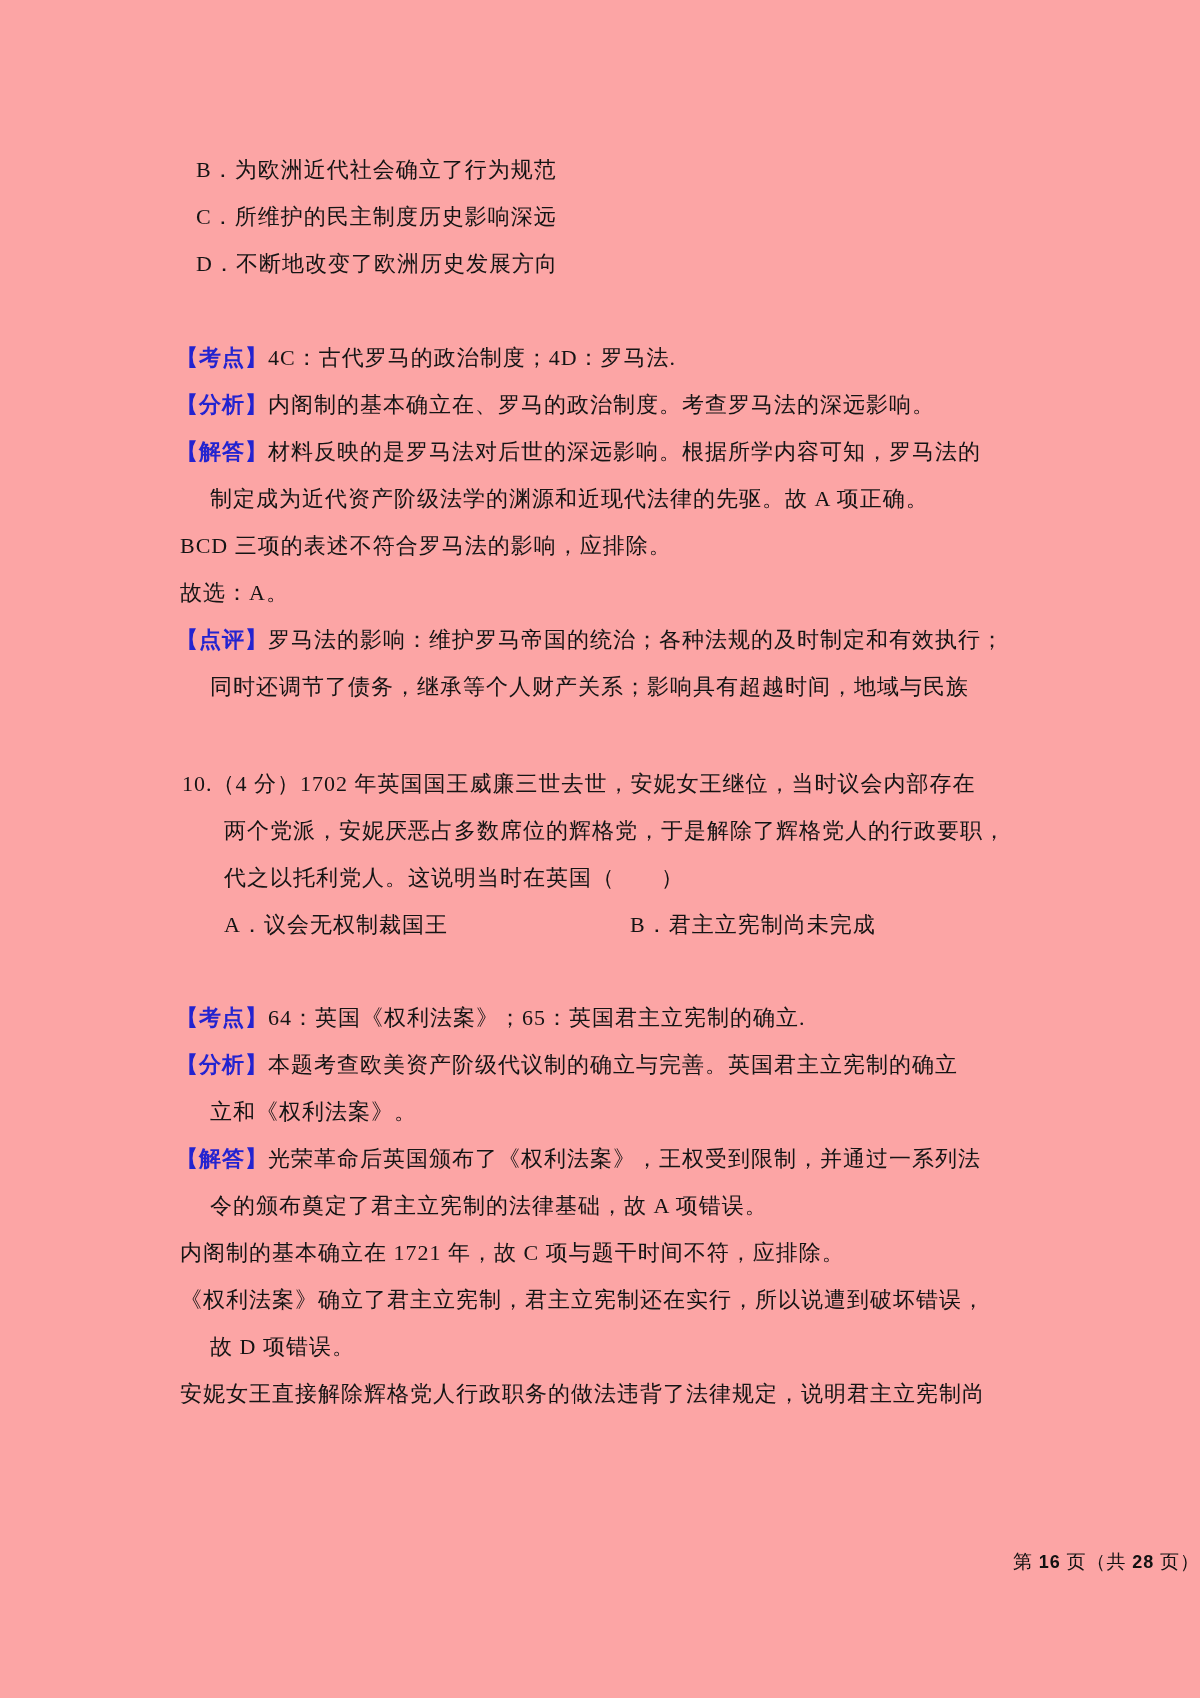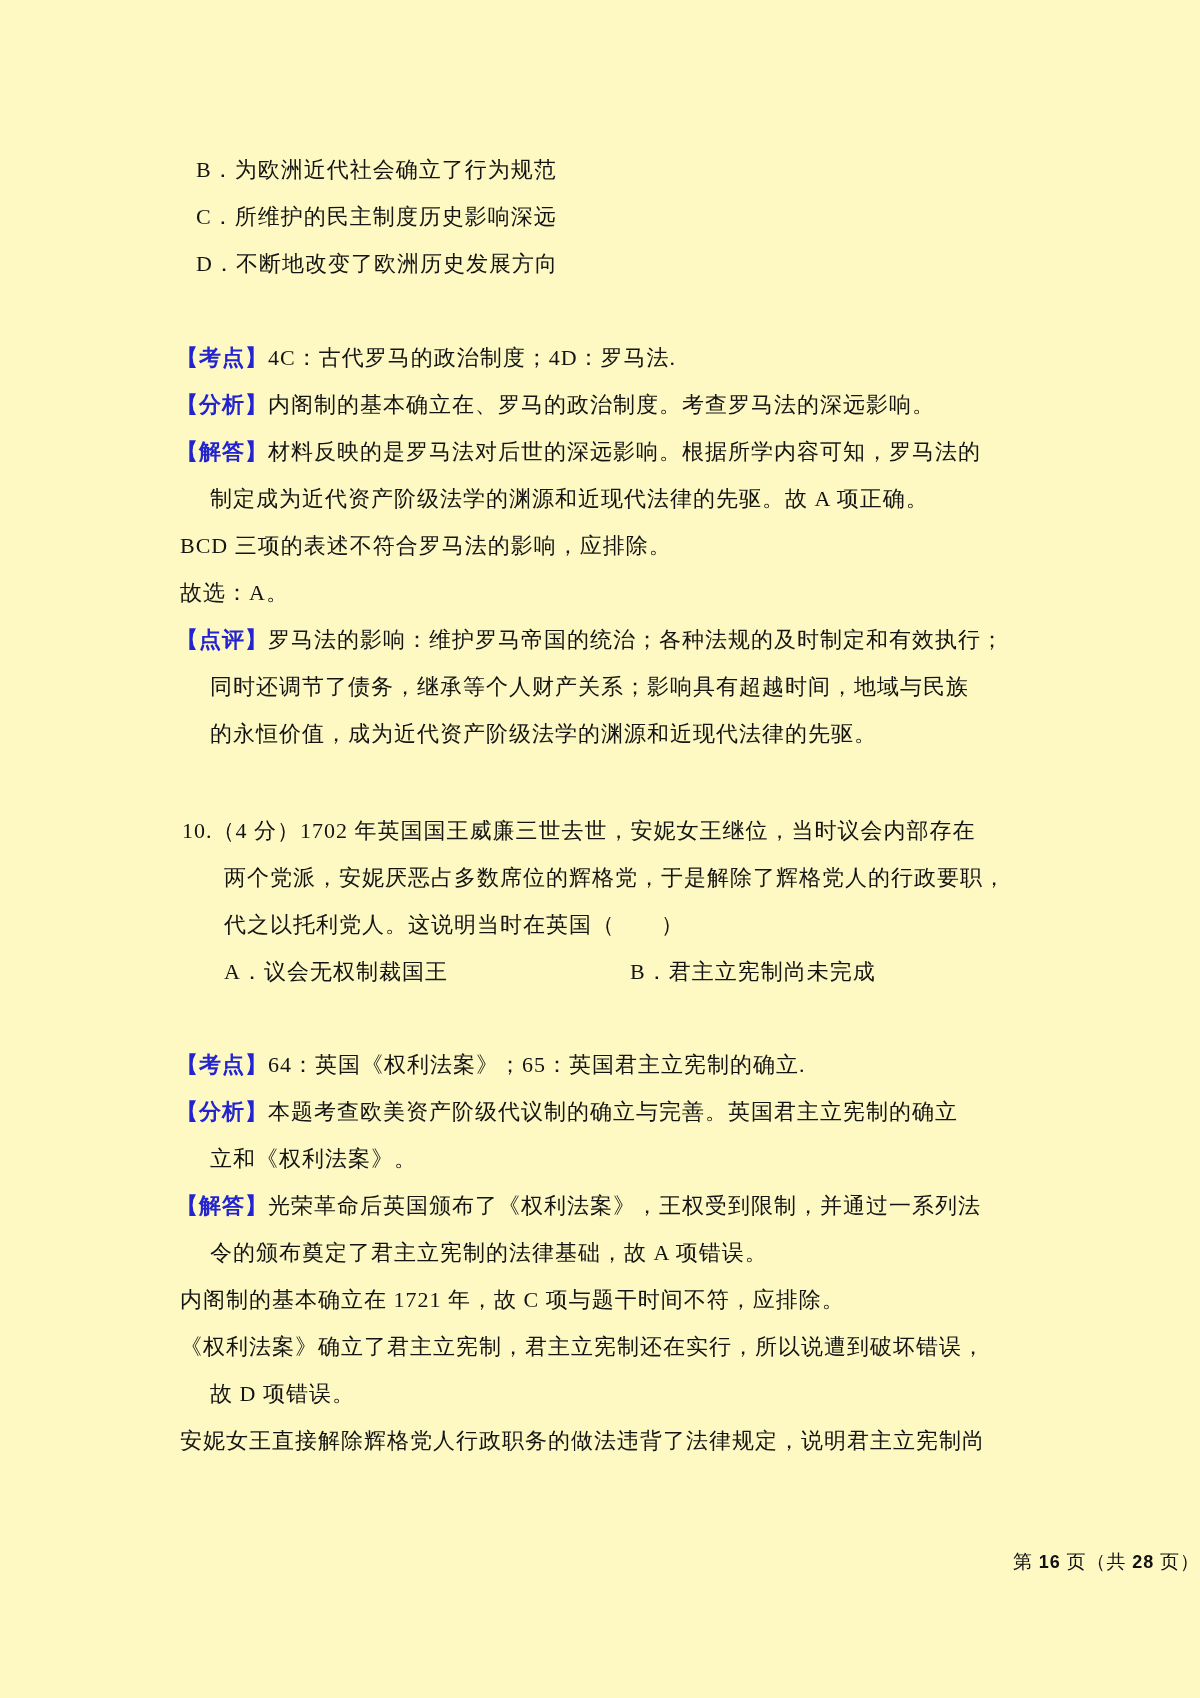--- a/index.html
+++ b/index.html
@@ -1,19 +1,19 @@
 <!DOCTYPE html>
 <html><head>
 <meta charset="utf-8">
 <style>
   html,body{margin:0;padding:0;background:#ffffff;}
   .page{
     position:relative;
     width:1200px;height:1698px;
-    background:#fef9c3;
+    background:#fca5a5;
     font-family:"Liberation Serif","DejaVu Serif",serif;
     color:#141414;
     overflow:hidden;
   }
   .content{
     position:absolute;left:168px;top:0;width:880px;
     font-size:22px;letter-spacing:1px;
   }
   .line{
     height:47px;line-height:47px;
@@ -51,21 +51,20 @@
 
     <div class="block-sec1">
       <div class="line tagline"><span class="tag">【考点】</span><span>4C：古代罗马的政治制度；4D：罗马法.</span></div>
       <div class="line tagline"><span class="tag">【分析】</span><span>内阁制的基本确立在、罗马的政治制度。考查罗马法的深远影响。</span></div>
       <div class="line tagline"><span class="tag">【解答】</span><span>材料反映的是罗马法对后世的深远影响。根据所学内容可知，罗马法的</span></div>
       <div class="line ind">制定成为近代资产阶级法学的渊源和近现代法律的先驱。故 A 项正确。</div>
       <div class="line flush">BCD 三项的表述不符合罗马法的影响，应排除。</div>
       <div class="line flush">故选：A。</div>
       <div class="line tagline"><span class="tag">【点评】</span><span>罗马法的影响：维护罗马帝国的统治；各种法规的及时制定和有效执行；</span></div>
       <div class="line ind">同时还调节了债务，继承等个人财产关系；影响具有超越时间，地域与民族</div>
-      <div class="line ind">的永恒价值，成为近代资产阶级法学的渊源和近现代法律的先驱。</div>
     </div>
 
     <div class="block-q10">
       <div class="line qnum">10.（4 分）1702 年英国国王威廉三世去世，安妮女王继位，当时议会内部存在</div>
       <div class="line ind">两个党派，安妮厌恶占多数席位的辉格党，于是解除了辉格党人的行政要职，</div>
       <div class="line ind">代之以托利党人。这说明当时在英国（　　）</div>
       <div class="line ind">
         <span class="optcol"><span>A．</span><span>议会无权制裁国王</span></span><span><span>B．</span><span>君主立宪制尚未完成</span></span>
       </div>
     </div>

